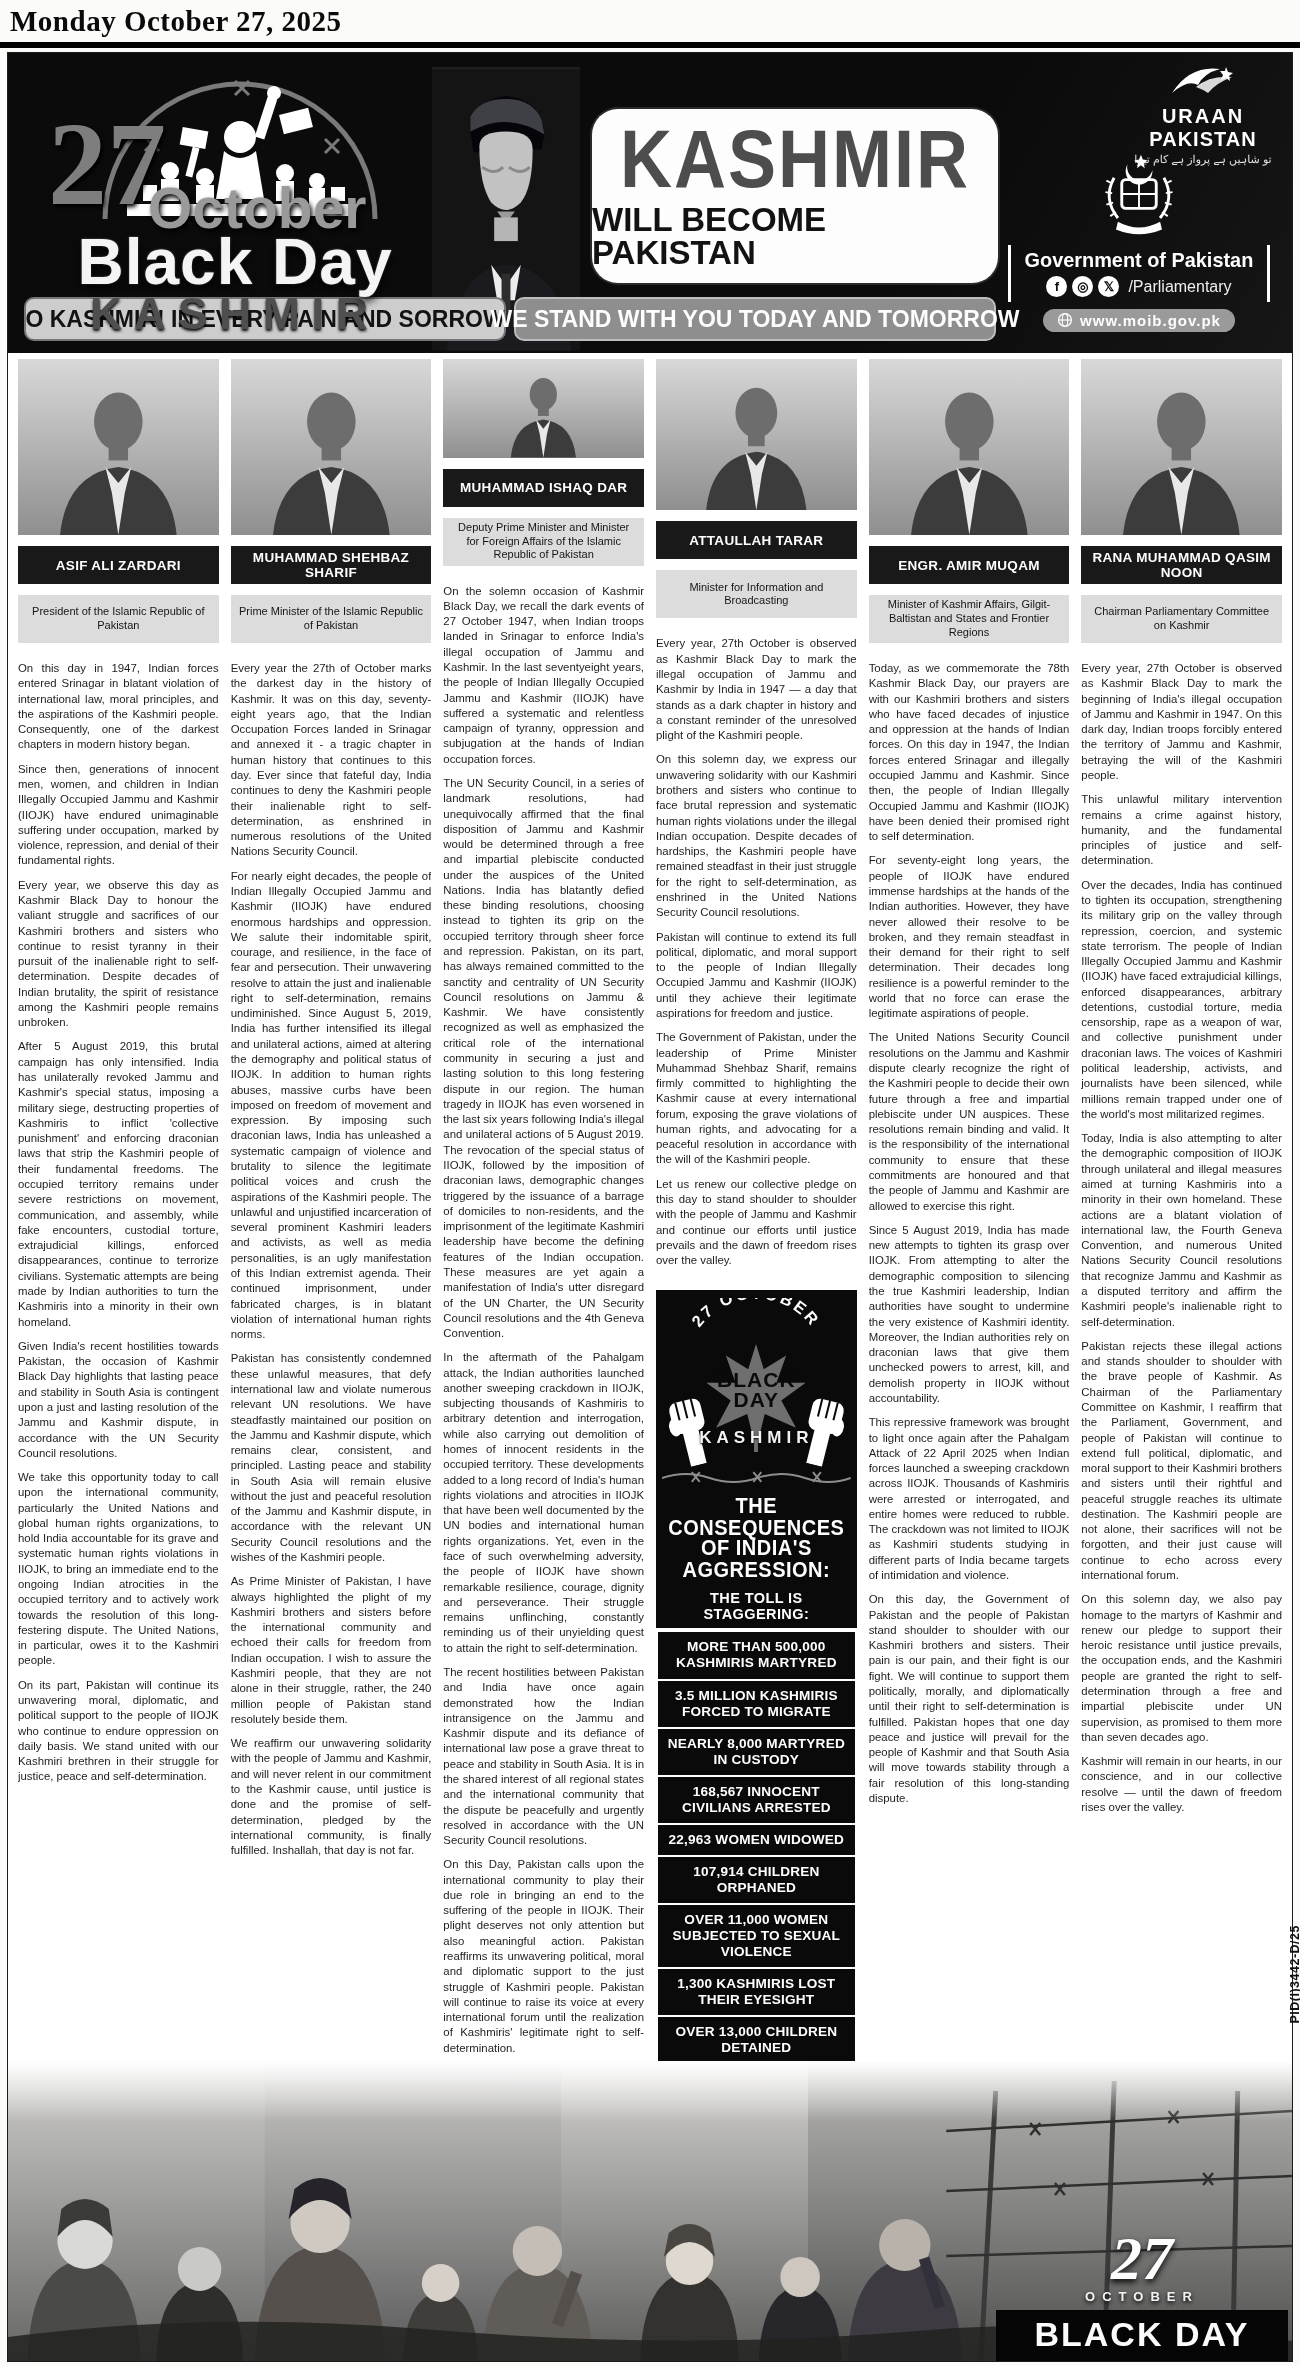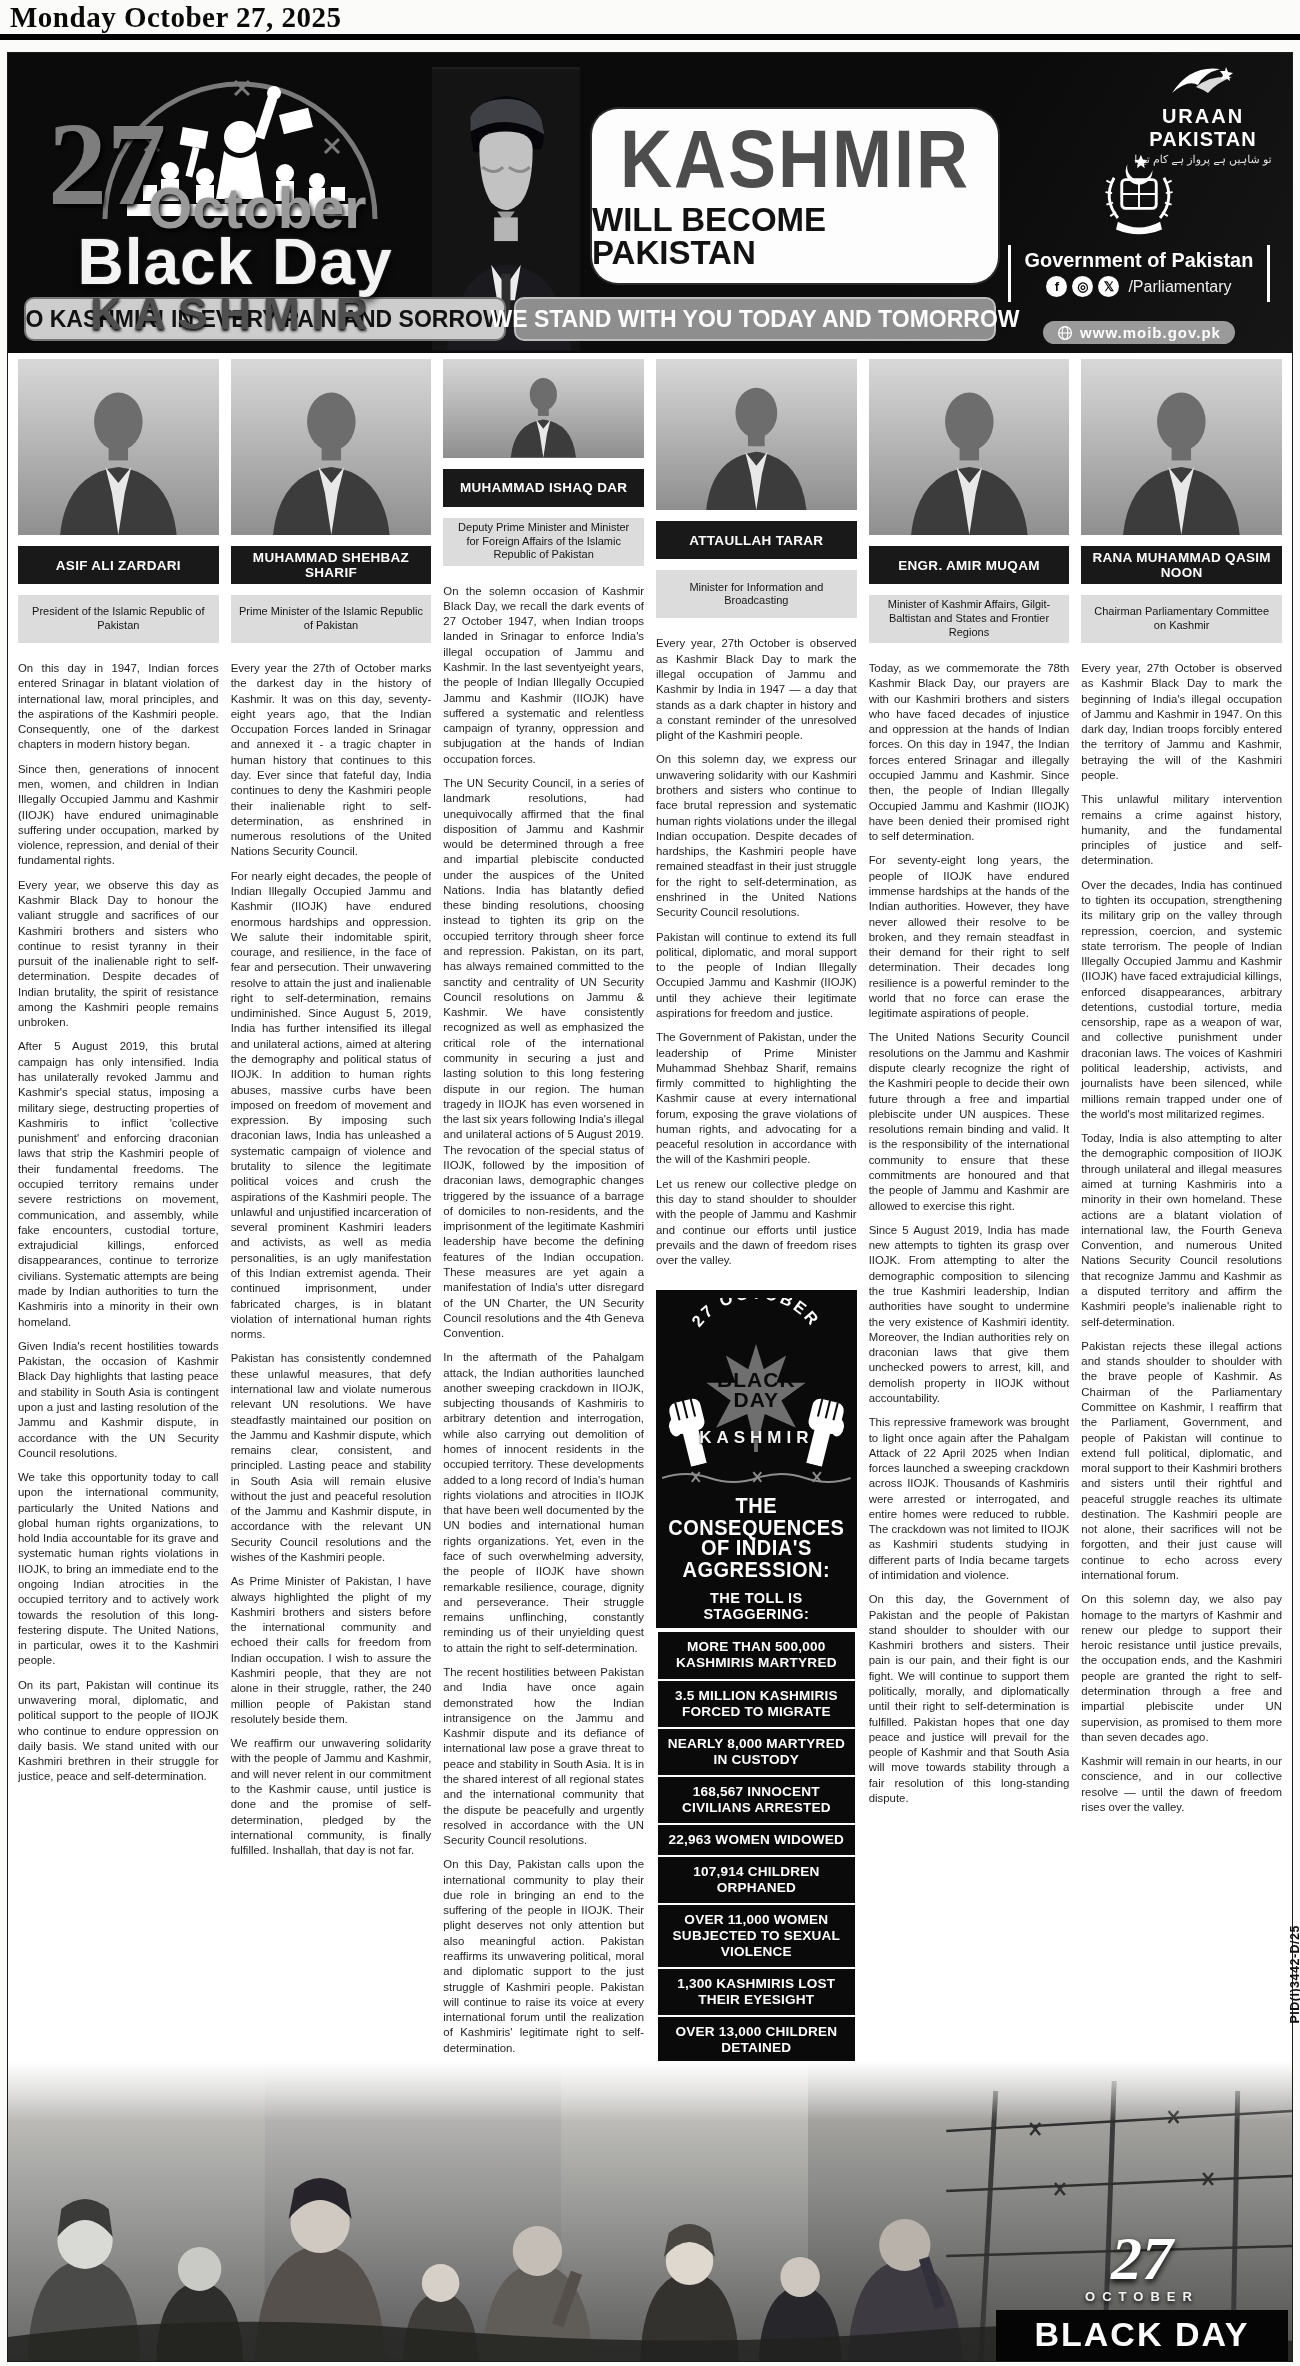--- a/index.html
+++ b/index.html
@@ -1,21 +1,21 @@
 <!DOCTYPE html>
 <html><head>
 <meta charset="utf-8">
 <style>
   * { margin:0; padding:0; box-sizing:border-box; }
   html,body { background:#ffffff; }
   body { font-family:"Liberation Sans", sans-serif; }
   .page { position:relative; width:1300px; height:2366px; background:#fbfbfa; overflow:hidden; margin:0 auto; }
 
   
-  .masthead { height:34px; display:flex; align-items:center; padding-left:10px; }
+  .masthead { height:42px; display:flex; align-items:center; padding-left:10px; }
   .masthead-date { font-family:"Liberation Serif", serif; font-weight:bold; font-size:29px; color:#0a0a0a; letter-spacing:.5px; }
   .masthead-rule { height:6px; background:#000; width:100%; }
 
   
   .ad { position:absolute; left:7px; right:7px; top:52px; bottom:4px; border:1px solid #1c1c1c; background:#fff; }
 
   
   .hdr { position:relative; height:300px; background:linear-gradient(120deg,#0b0b0b 70%, #161616); overflow:hidden; }
 
   .logo { position:absolute; left:22px; top:4px; width:410px; height:288px; }
@@ -42,21 +42,21 @@
   .uraan-l2 { font-weight:bold; font-size:20px; letter-spacing:1px; }
   .uraan-tag { font-size:11px; color:#e0e0e0; margin-top:2px; }
 
   .gov { position:absolute; right:26px; top:96px; width:254px; display:flex; flex-direction:column; align-items:center; }
   .gov-emblem svg { width:96px; height:92px; }
   .gov-bars { border-left:3px solid #fff; border-right:3px solid #fff; padding:3px 10px 5px; display:flex; flex-direction:column; align-items:center; }
   .gov-name { color:#fff; font-weight:bold; font-size:20.5px; white-space:nowrap; transform:scaleX(.97); }
   .gov-social { display:flex; align-items:center; gap:5px; margin-top:4px; }
   .soc-circle { width:21px; height:21px; border-radius:50%; background:#fff; color:#0a0a0a; display:flex; align-items:center; justify-content:center; font-weight:bold; font-size:13px; }
   .gov-handle { color:#efefef; font-size:16px; margin-left:4px; }
-  .gov-site { margin-top:19px; background:#9a9a9a; border-radius:14px; padding:3px 14px; display:flex; align-items:center; gap:7px; color:#fdfdfd; font-weight:bold; font-size:15px; letter-spacing:1px; }
+  .gov-site { margin-top:7px; background:#9a9a9a; border-radius:14px; padding:3px 14px; display:flex; gap:7px; color:#fdfdfd; font-weight:bold; font-size:15px; letter-spacing:1px; }
   .gov-site svg { width:16px; height:16px; }
 
   
   .cols { display:grid; grid-template-columns:repeat(6,1fr); gap:12px; padding:6px 10px 0; height:1712px; overflow:hidden; }
   .col { position:relative; display:flex; flex-direction:column; overflow:hidden;gap:11px; }
   .col + .col::before { content:""; position:absolute; left:-7px; top:252px; bottom:6px; width:1px; background:#c6c6c6; }
   .photo { height:176px; background:linear-gradient(180deg,#d8d8d8,#8f8f8f); position:relative; overflow:hidden; }
   .photo svg { position:absolute; left:0; bottom:0; width:100%; height:92%; }
   .nameplate { background:#191919; color:#fefefe; font-weight:bold; font-size:13.5px; letter-spacing:.3px; min-height:38px; display:flex; align-items:center; justify-content:center; text-align:center; padding:2px 3px; }
   .titleplate { background:#dcdcdc; color:#161616; font-size:11px; min-height:48px; display:flex; align-items:center; justify-content:center; text-align:center; padding:3px 8px; line-height:1.25; }

